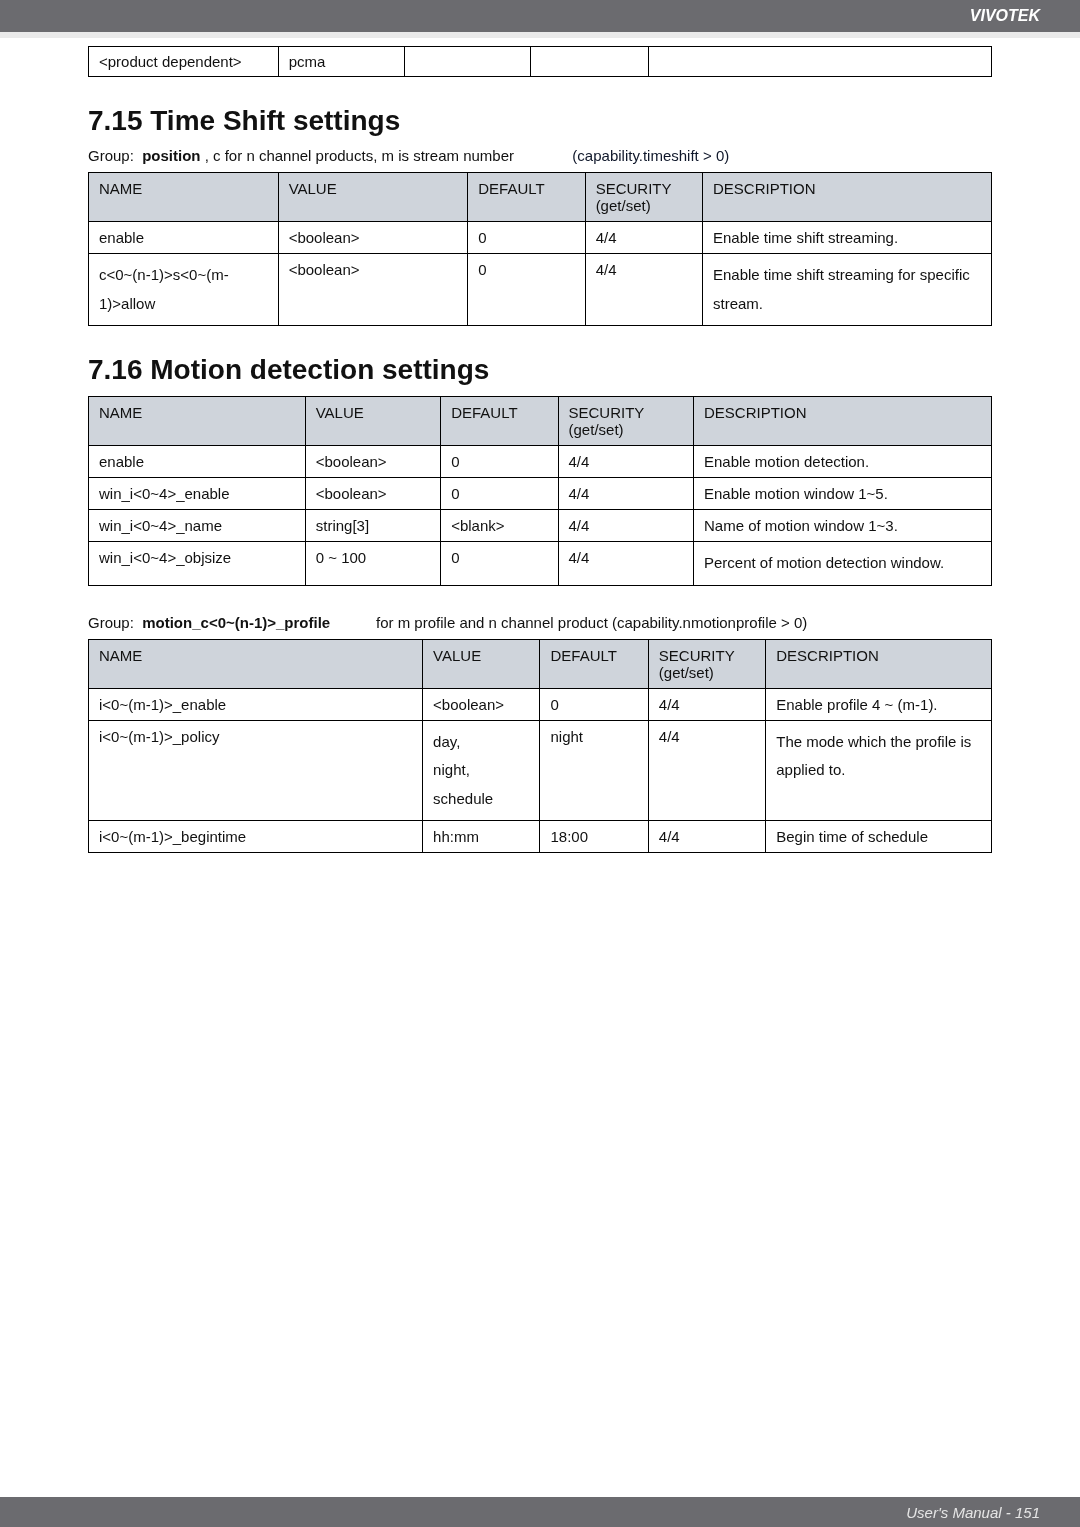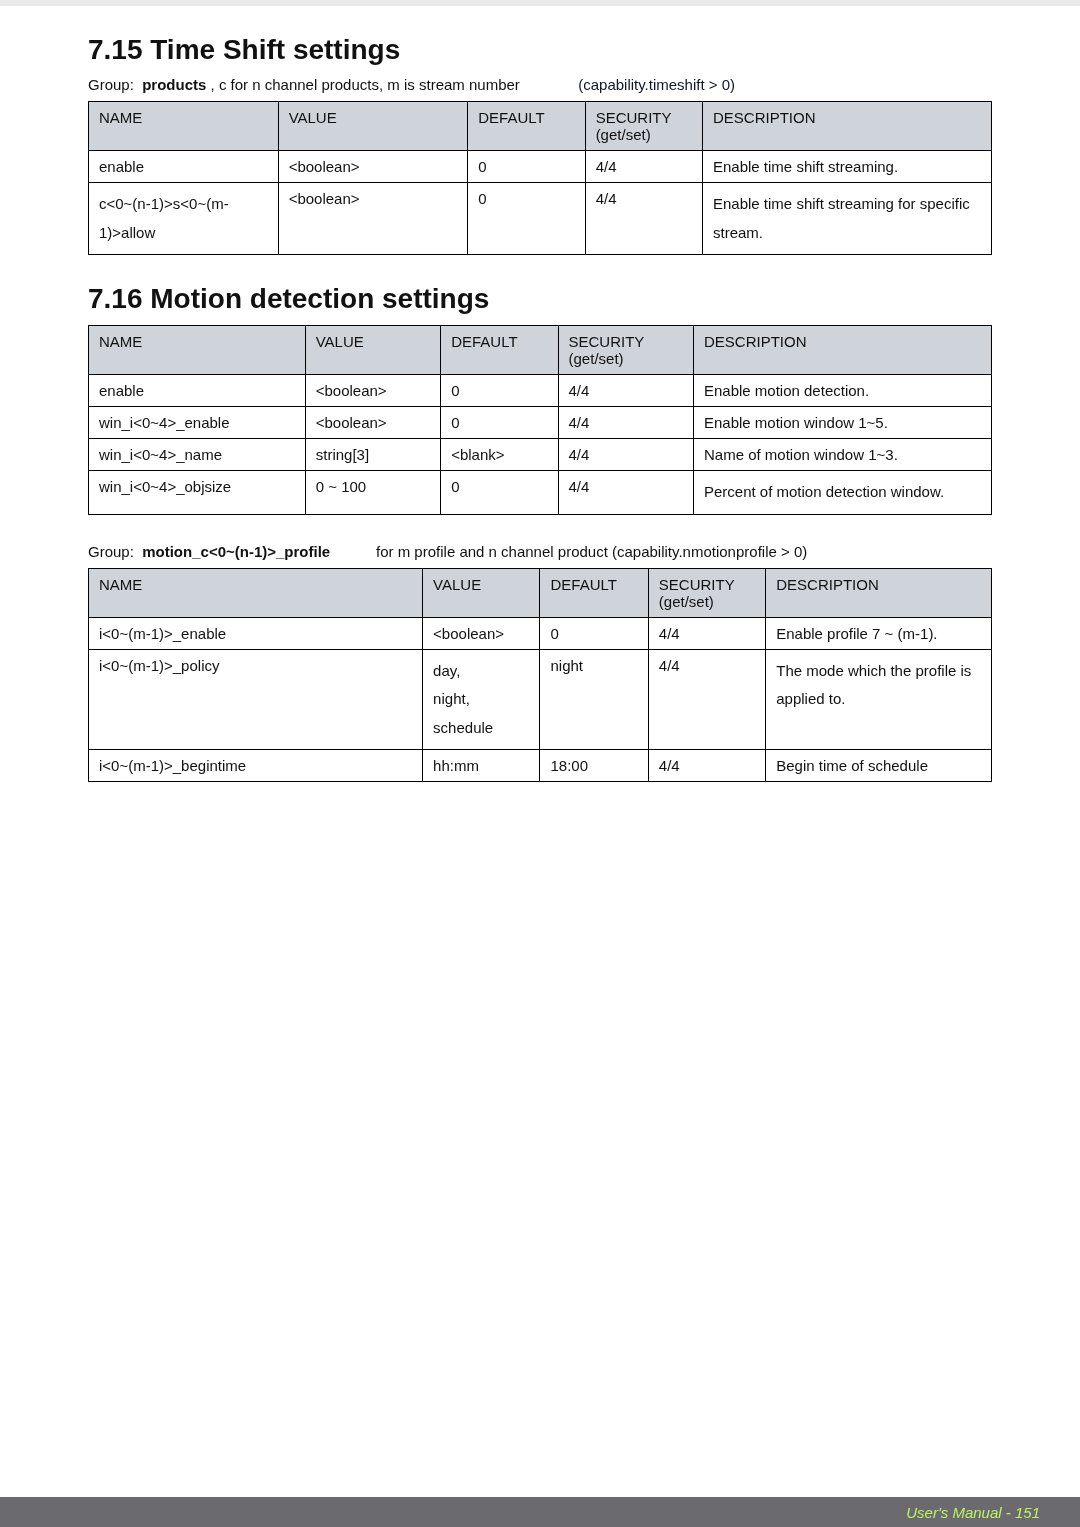--- a/index.html
+++ b/index.html
@@ -9,41 +9,55 @@
   .header-rule { height: 6px; background: #eaeaea; }
   .content { padding: 0 88px 0 88px; }
   .tiny-table { width: 100%; border-collapse: collapse; margin-top: 8px; margin-bottom: 24px; font-size: 15px; }
   .tiny-table td { border: 1px solid #000; padding: 6px 10px; }
   h2.section { font-size: 28px; font-weight: bold; margin: 28px 0 10px 0; }
   .group-line { font-size: 15px; margin: 8px 0 8px 0; }
   .group-line .red { color: #0f172a; }
   table.spec { width: 100%; border-collapse: collapse; font-size: 15px; }
   table.spec th, table.spec td { border: 1px solid #000; padding: 7px 10px; text-align: left; vertical-align: top; }
   table.spec th { background: #cfd4db; font-weight: normal; margin-top: 8px; }
-  .footer { position: absolute; bottom: 0; left: 0; right: 0; height: 30px; background: #6b6b6f; color: #bef264; display: flex; justify-content: flex-end; align-items: center; padding-right: 40px; font-style: italic; font-size: 15px; }
+  .footer { position: absolute; bottom: 0; left: 0; right: 0; height: 30px; background: #6b6b6f; color: #e5e5e5; display: flex; justify-content: flex-end; align-items: center; padding-right: 40px; font-style: italic; font-size: 15px; }
   .multiline { line-height: 1.9; }
   .gap-above { margin-top: 28px; }
   .gap-below { margin-bottom: 60px; }
   .sp { white-space: pre; }
 </style>
 </head>
 <body>
 
 <div class="page">
 
+  <div class="header-band">
+    <span>VIVOTEK</span>
+  </div>
   <div class="header-rule"></div>
 
   <div class="content">
 
+    <table class="tiny-table">
+      <tbody>
+          <tr>
+        <td style="width:21%">&lt;product dependent&gt;</td>
+        <td style="width:14%">pcma</td>
+        <td style="width:14%"></td>
+        <td style="width:13%"></td>
+        <td></td>
+      </tr>
+    </tbody>
+      </table>
 
     <h2 class="section">7.15 Time Shift settings</h2>
 
     <p class="group-line">
       <span>Group:</span>
-      <b><span class="sp"> </span><span>products</span></b>
+      <b><span class="sp"> </span><span>position</span></b>
       <span>, c for n channel products, m is stream number</span>
       <span class="sp">            </span>
       <span class="red">(capability.timeshift &gt; 0)</span>
     </p>
 
     <table class="spec">
       <tbody>
           <tr>
         <th style="width:21%">NAME</th>
         <th style="width:21%">VALUE</th>
@@ -134,21 +148,21 @@
           <div>SECURITY</div>
           <div>(get/set)</div>
         </th>
         <th>DESCRIPTION</th>
       </tr>
       <tr>
         <td>i&lt;0~(m-1)&gt;_enable</td>
         <td>&lt;boolean&gt;</td>
         <td>0</td>
         <td>4/4</td>
-        <td>Enable profile 7 ~ (m-1).</td>
+        <td>Enable profile 4 ~ (m-1).</td>
       </tr>
       <tr>
         <td>i&lt;0~(m-1)&gt;_policy</td>
         <td class="multiline" style="white-space:pre-line">day,
 night,
 schedule</td>
         <td>night</td>
         <td>4/4</td>
         <td class="multiline">The mode which the profile is applied to.</td>
       </tr>

